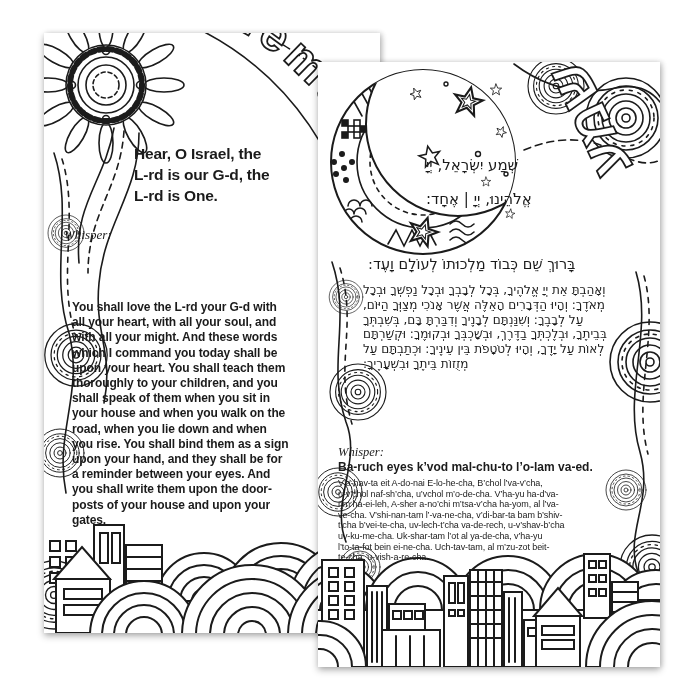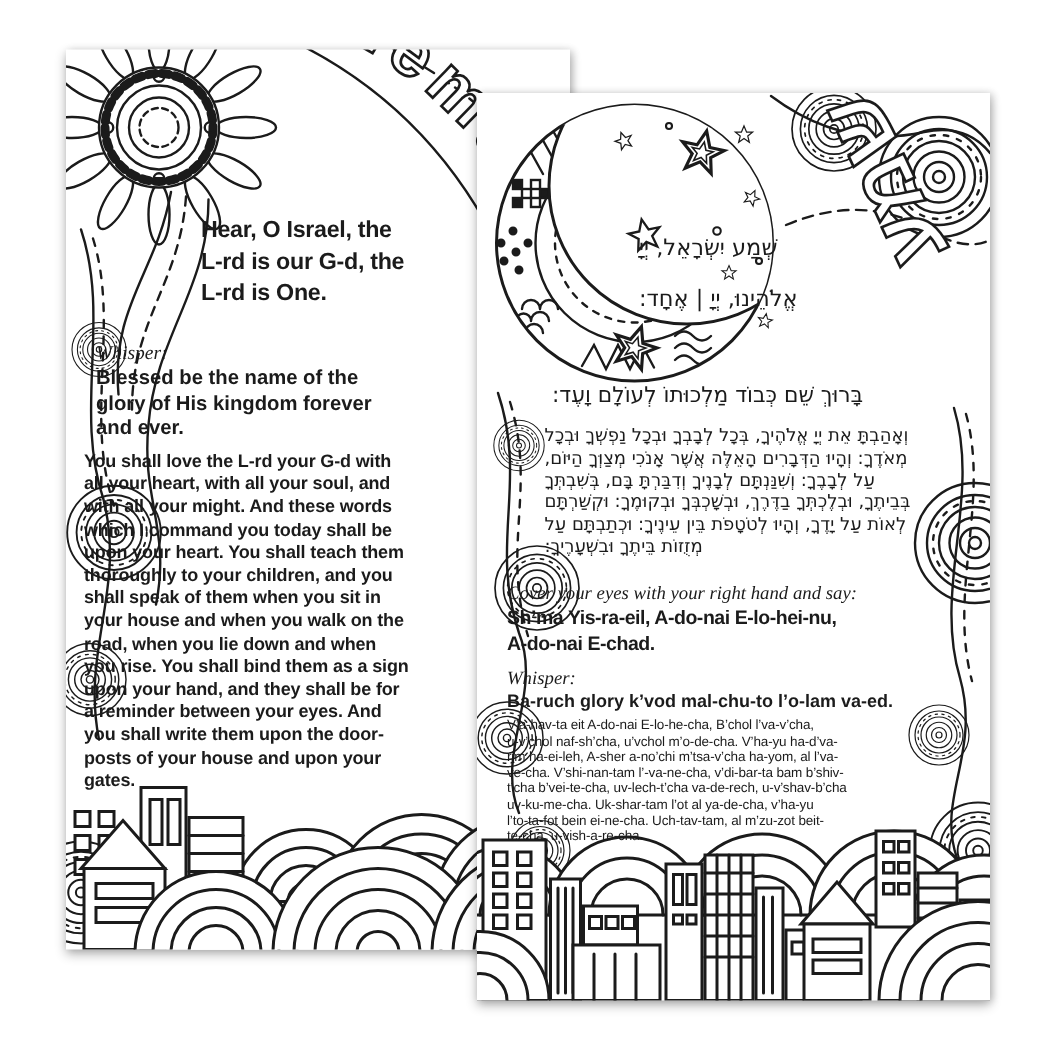--- a/index.html
+++ b/index.html
@@ -11,21 +11,21 @@
   .page svg{position:absolute;left:0;top:0;}
   #pageL{left:44px;top:33px;width:336px;height:600px;z-index:1;}
   #pageR{left:318px;top:62px;width:342px;height:605px;z-index:2;}
   .txt{position:absolute;text-align:left;white-space:pre-line;z-index:5;pointer-events:none;}
   
   .l-head{left:90px;top:110px;width:230px;font-size:15.5px;line-height:21px;
           font-weight:bold;letter-spacing:-.2px;}
   .l-whisper{left:20px;top:194px;width:300px;font-family:"Liberation Serif",serif;
              font-style:italic;font-size:13px;}
   .l-blessed{left:20px;top:211px;width:300px;font-size:13.5px;line-height:16.5px;font-weight:bold;}
-  .l-para{left:12px;top:267px;width:284px;font-size:12px;line-height:15.2px;
+  .l-para{left:28px;top:267px;width:284px;font-size:12px;line-height:15.2px;
           font-weight:bold;letter-spacing:-.1px;}
   
   .r-shema{left:108px;top:86px;width:234px;font-size:15px;line-height:34px;
            font-family:"DejaVu Sans",sans-serif;}
   .r-baruch{left:50px;top:194px;width:300px;font-size:14.5px;
             font-family:"DejaVu Sans",sans-serif;}
   .r-vpara{left:45px;top:221px;width:290px;font-size:12px;line-height:14.8px;
            font-family:"DejaVu Sans",sans-serif;}
   .r-cover{left:20px;top:326px;width:300px;font-family:"Liberation Serif",serif;
            font-style:italic;font-size:12.5px;}
@@ -162,23 +162,20 @@
           <path d="M286,602 a26,26 0 0 1 52,0" fill="#fff"></path>
             <path d="M300,602 a12,12 0 0 1 24,0" fill="#fff"></path>
         </g>
       </g>
     </svg>
 
     <div class="txt l-head">Hear, O Israel, the
 L-rd is our G-d, the
 L-rd is One.</div>
     <div class="txt l-whisper">Whisper:</div>
-    <div class="txt l-blessed">Blessed be the name of the
-glory of His kingdom forever
-and ever.</div>
     <div class="txt l-para">You shall love the L-rd your G-d with
 all your heart, with all your soul, and
 with all your might. And these words
 which I command you today shall be
 upon your heart. You shall teach them
 thoroughly to your children, and you
 shall speak of them when you sit in
 your house and when you walk on the
 road, when you lie down and when
 you rise. You shall bind them as a sign
@@ -372,25 +369,22 @@
 
     <div class="txt r-shema" dir="rtl">שְׁמַע יִשְׂרָאֵל, יְיָ
 אֱלֹהֵינוּ, יְיָ | אֶחָד:</div>
     <div class="txt r-baruch" dir="rtl">בָּרוּךְ שֵׁם כְּבוֹד מַלְכוּתוֹ לְעוֹלָם וָעֶד:</div>
     <div class="txt r-vpara" dir="rtl">וְאָהַבְתָּ אֵת יְיָ אֱלֹהֶיךָ, בְּכָל לְבָבְךָ וּבְכָל נַפְשְׁךָ וּבְכָל
 מְאֹדֶךָ: וְהָיוּ הַדְּבָרִים הָאֵלֶּה אֲשֶׁר אָנֹכִי מְצַוְּךָ הַיּוֹם,
 עַל לְבָבֶךָ: וְשִׁנַּנְתָּם לְבָנֶיךָ וְדִבַּרְתָּ בָּם, בְּשִׁבְתְּךָ
 בְּבֵיתֶךָ, וּבְלֶכְתְּךָ בַדֶּרֶךְ, וּבְשָׁכְבְּךָ וּבְקוּמֶךָ: וּקְשַׁרְתָּם
 לְאוֹת עַל יָדֶךָ, וְהָיוּ לְטֹטָפֹת בֵּין עֵינֶיךָ: וּכְתַבְתָּם עַל
 מְזֻזוֹת בֵּיתֶךָ וּבִשְׁעָרֶיךָ:</div>
-    <div class="txt r-cover">Cover your eyes with your right hand and say:</div>
-    <div class="txt r-shma-tr">Sh’ma Yis-ra-eil, A-do-nai E-lo-hei-nu,
-A-do-nai E-chad.</div>
     <div class="txt r-whisper">Whisper:</div>
-    <div class="txt r-baruch-tr">Ba-ruch glory k’vod mal-chu-to l’o-lam va-ed.</div>
+    <div class="txt r-baruch-tr">Ba-ruch eyes k’vod mal-chu-to l’o-lam va-ed.</div>
     <div class="txt r-vpara-tr">V’a-hav-ta eit A-do-nai E-lo-he-cha, B’chol l’va-v’cha,
 u-v’chol naf-sh’cha, u’vchol m’o-de-cha. V’ha-yu ha-d’va-
 rim ha-ei-leh, A-sher a-no’chi m’tsa-v’cha ha-yom, al l’va-
 ve-cha. V’shi-nan-tam l’-va-ne-cha, v’di-bar-ta bam b’shiv-
 t’cha b’vei-te-cha, uv-lech-t’cha va-de-rech, u-v’shav-b’cha
 uv-ku-me-cha. Uk-shar-tam l’ot al ya-de-cha, v’ha-yu
 l’to-ta-fot bein ei-ne-cha. Uch-tav-tam, al m’zu-zot beit-
 te-cha, u-vish-a-re-cha.</div>
   </div>
 </div>

